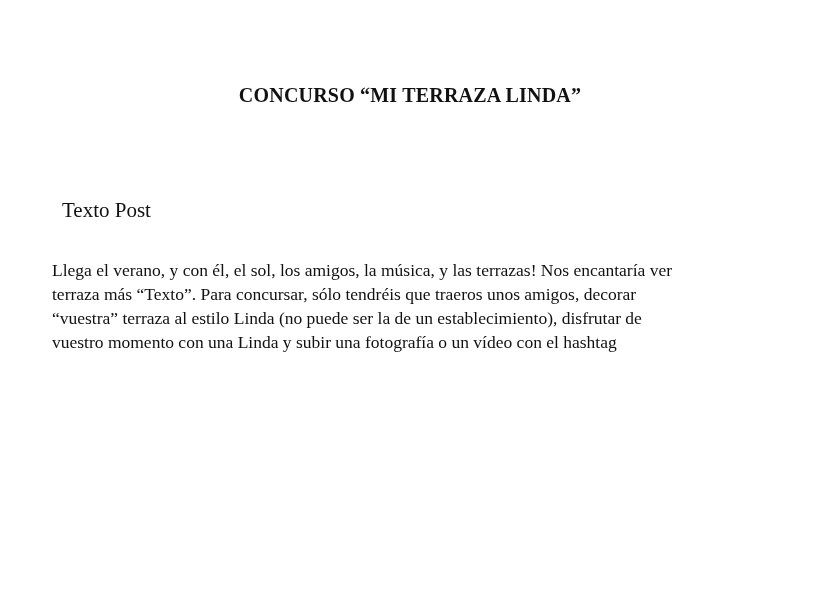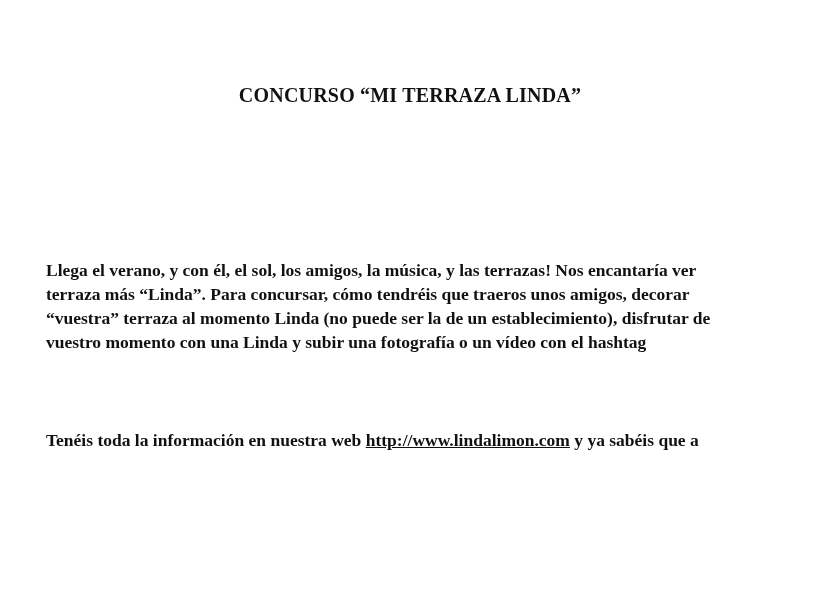--- a/index.html
+++ b/index.html
@@ -35,51 +35,50 @@
     .subtitle {
       position: absolute;
       left: 62px;
       top: 198px;
       font-size: 21px;
       margin: 0;
       font-weight: normal;
     }
     .para {
       position: absolute;
-      left: 46px;
+      left: 52px;
       width: 720px;
       font-size: 17.5px;
       line-height: 24px;
       margin: 0;
-      font-weight: bold;
     }
     .para-1 { top: 258px; }
     .para-2 { top: 428px; }
     .line {
       display: block;
       white-space: nowrap;
     }
     .link {
       color: #111111;
       text-decoration: underline;
       cursor: pointer;
     }
   </style>
 </head>
 <body>
 
 <div class="page">
 
   <h1 class="title">CONCURSO “MI TERRAZA LINDA”</h1>
 
+  <h2 class="subtitle">Texto Post</h2>
 
   <p class="para para-1">
     <span class="line">Llega el verano, y con él, el sol, los amigos, la música, y las terrazas! Nos encantaría ver</span>
-    <span class="line">terraza más “Linda”. Para concursar, cómo tendréis que traeros unos amigos, decorar</span>
-    <span class="line">“vuestra” terraza al momento Linda (no puede ser la de un establecimiento), disfrutar de</span>
+    <span class="line">terraza más “Texto”. Para concursar, sólo tendréis que traeros unos amigos, decorar</span>
+    <span class="line">“vuestra” terraza al estilo Linda (no puede ser la de un establecimiento), disfrutar de</span>
     <span class="line">vuestro momento con una Linda y subir una fotografía o un vídeo con el hashtag</span>
   </p>
 
   <p class="para para-2">
-    <span class="line"><span>Tenéis toda la información en nuestra web </span><a class="link">http://www.lindalimon.com</a><span> y ya sabéis que a</span></span>
   </p>
 
 </div>
 
 </body></html>

